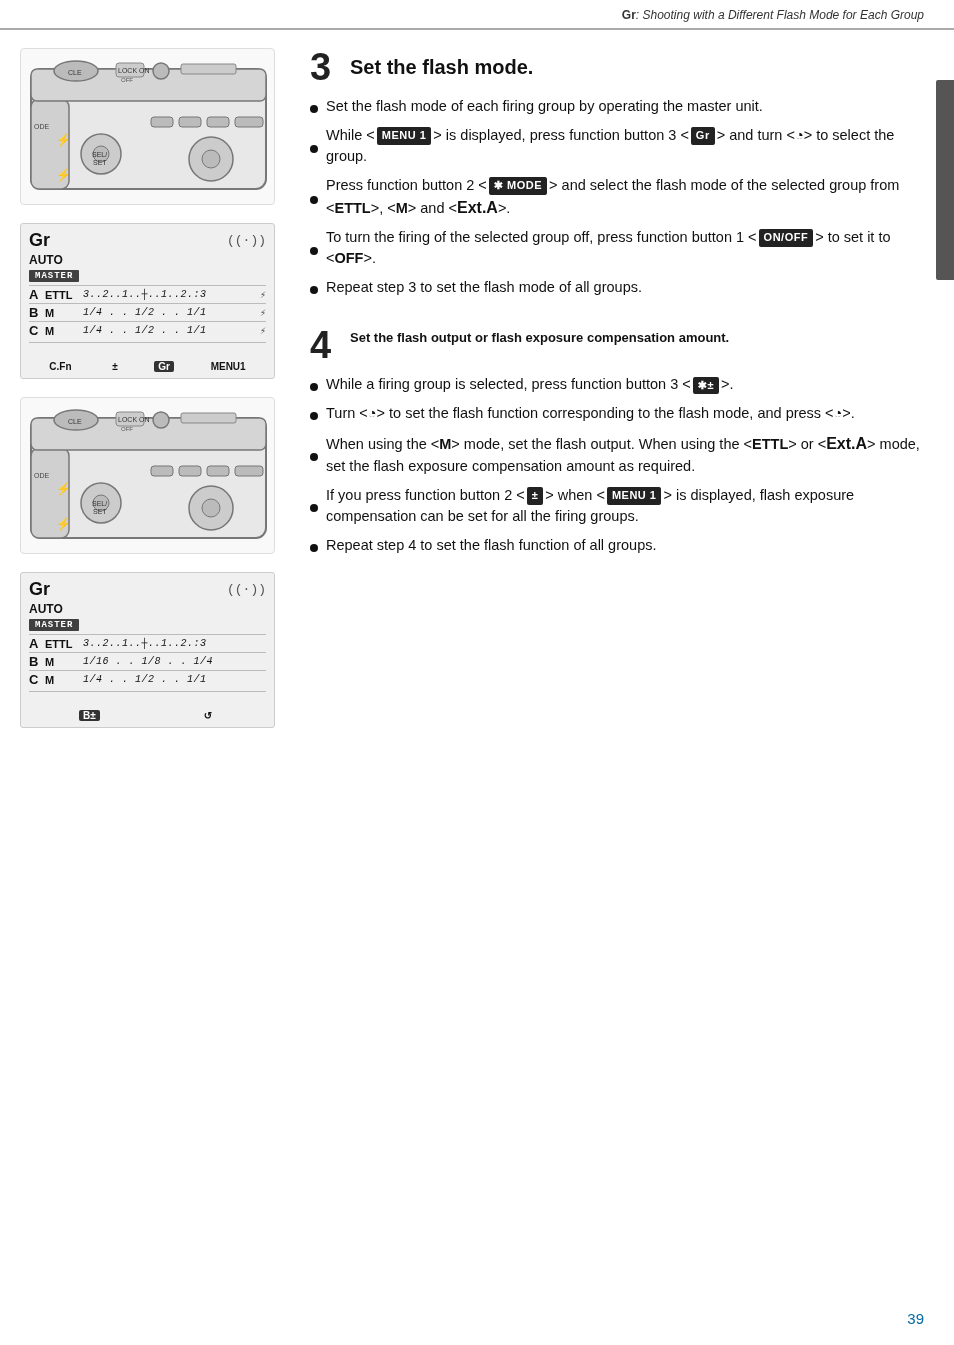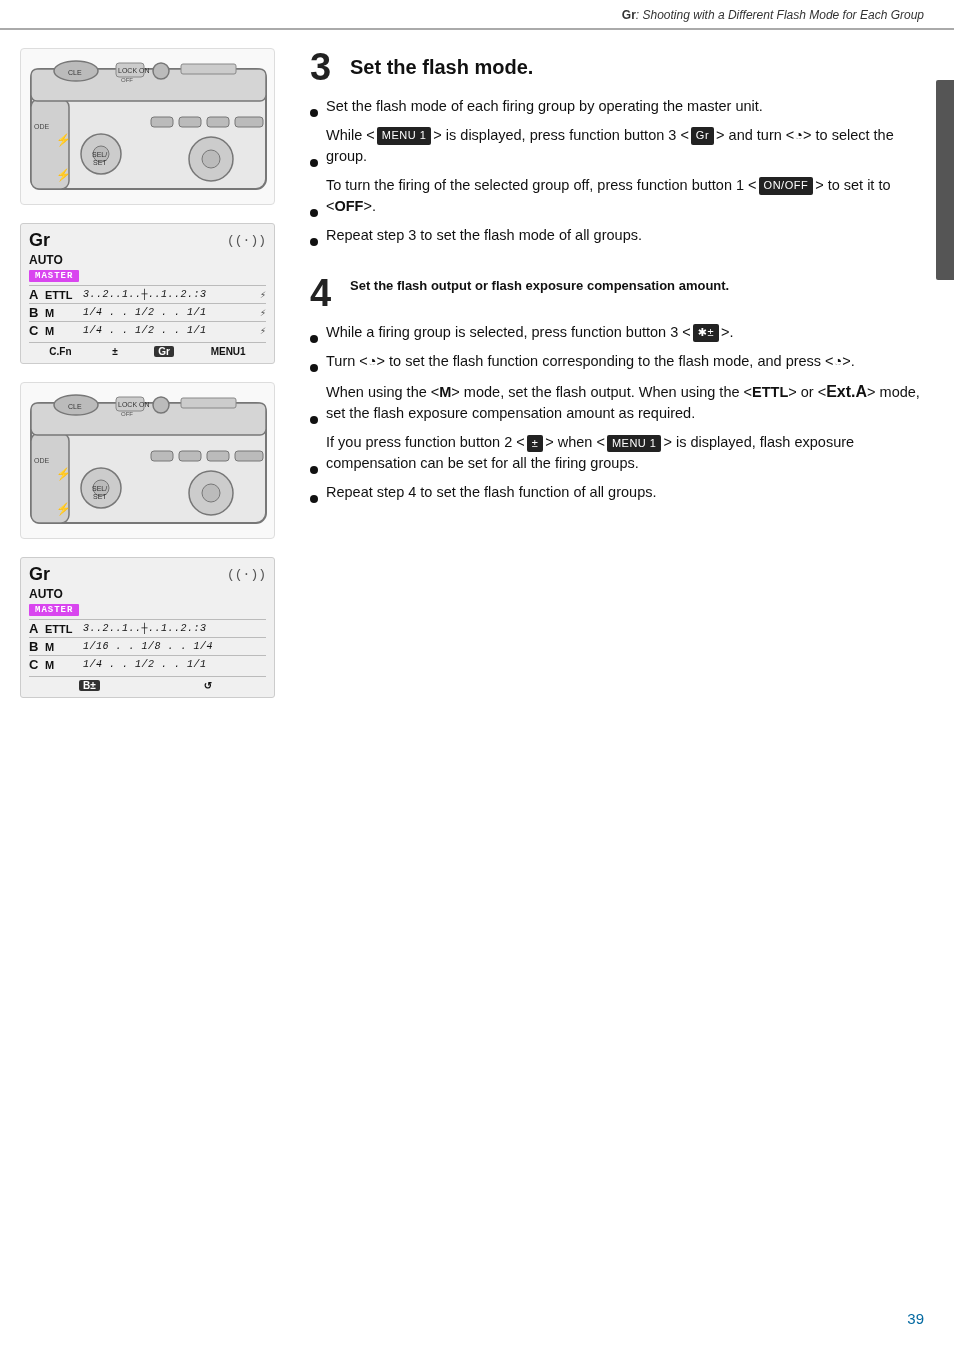--- a/index.html
+++ b/index.html
@@ -77,21 +77,21 @@
     }
 
     
     .bullet-list {
       list-style: none;
       margin: 0 0 18px 0;
       padding: 0;
     }
     .bullet-list li {
       display: flex;
-      align-items: flex-end;
+      align-items: center;
       margin-bottom: 8px;
       font-size: 14.5px;
       line-height: 1.45;
     }
     .bullet-dot {
       width: 8px;
       height: 8px;
       background: #111;
       border-radius: 50%;
       margin-top: 5px;
@@ -101,21 +101,21 @@
     .bullet-text {
       flex: 1;
     }
 
     
     .badge {
       display: inline-block;
       background: #222;
       color: #fff;
       font-size: 11px;
-      font-weight: normal;
+      font-weight: bold;
       padding: 1px 5px;
       border-radius: 2px;
       margin: 0 2px;
       vertical-align: middle;
       letter-spacing: 0.5px;
     }
 
     
     .camera-diagram {
       width: 255px;
@@ -153,21 +153,21 @@
     }
     .lcd-auto {
       font-size: 12px;
       font-weight: bold;
       text-align: left;
       font-family: Arial, sans-serif;
       margin-bottom: 2px;
     }
     .lcd-master-badge {
       display: inline-block;
-      background: #d946ef;
+      background: #404040;
       color: #fff;
       font-size: 9px;
       font-weight: bold;
       padding: 1px 6px;
       border-radius: 1px;
       margin-bottom: 3px;
       letter-spacing: 1px;
     }
     .lcd-row {
       display: flex;
@@ -196,21 +196,21 @@
       font-style: italic;
     }
     .lcd-row-icon {
       font-size: 10px;
       color: #555;
     }
     .lcd-bottom-row {
       display: flex;
       justify-content: space-around;
       border-top: 1px solid #bbb;
-      padding-top: 3px;
+      padding-top: 18px;
       margin-top: 3px;
       font-size: 10px;
       font-weight: bold;
       font-family: Arial, sans-serif;
       text-align: right;
     }
     .lcd-bottom-item {
       padding: 0 4px;
     }
     .lcd-bottom-item.selected {
@@ -421,20 +421,26 @@
         <span class="bullet-text">Set the flash mode of each firing group by operating the master unit.</span>
       </li>
 
       <li>
         <span class="bullet-dot"></span>
         <span class="bullet-text">
           While &lt;<span class="badge">MENU 1</span>&gt; is displayed, press function button 3 &lt;<span class="badge">Gr</span>&gt; and turn &lt;<span>◔</span>&gt; to select the group.
         </span>
       </li>
 
+      <li>
+        <span class="bullet-dot"></span>
+        <span class="bullet-text">
+          Press function button 2 &lt;<span class="badge">✱ MODE</span>&gt; and select the flash mode of the selected group from &lt;<b>ETTL</b>&gt;, &lt;<b>M</b>&gt; and &lt;<b style="font-size:16px;">Ext.A</b>&gt;.
+        </span>
+      </li>
 
       <li>
         <span class="bullet-dot"></span>
         <span class="bullet-text">
           To turn the firing of the selected group off, press function button 1 &lt;<span class="badge">ON/OFF</span>&gt; to set it to &lt;<b>OFF</b>&gt;.
         </span>
       </li>
 
       <li>
         <span class="bullet-dot"></span>

